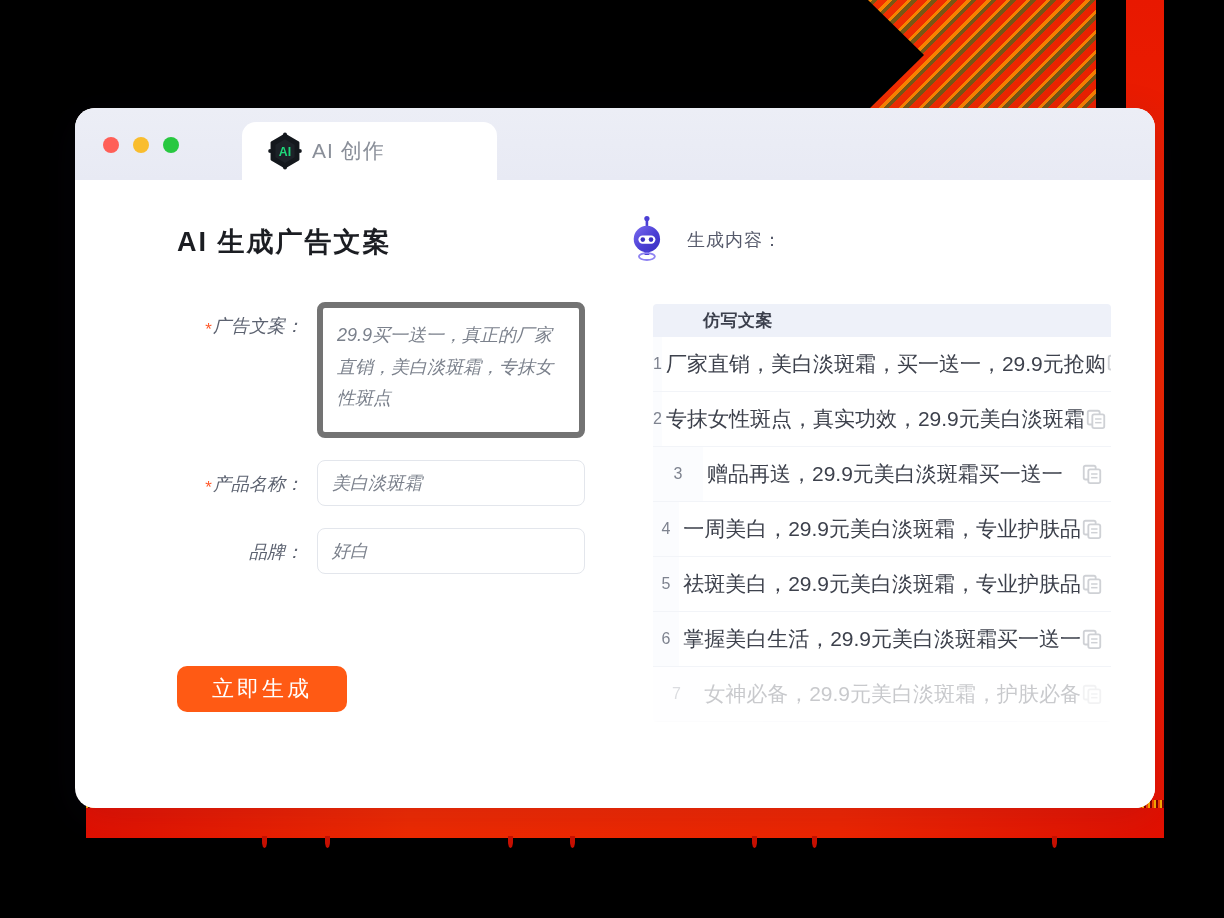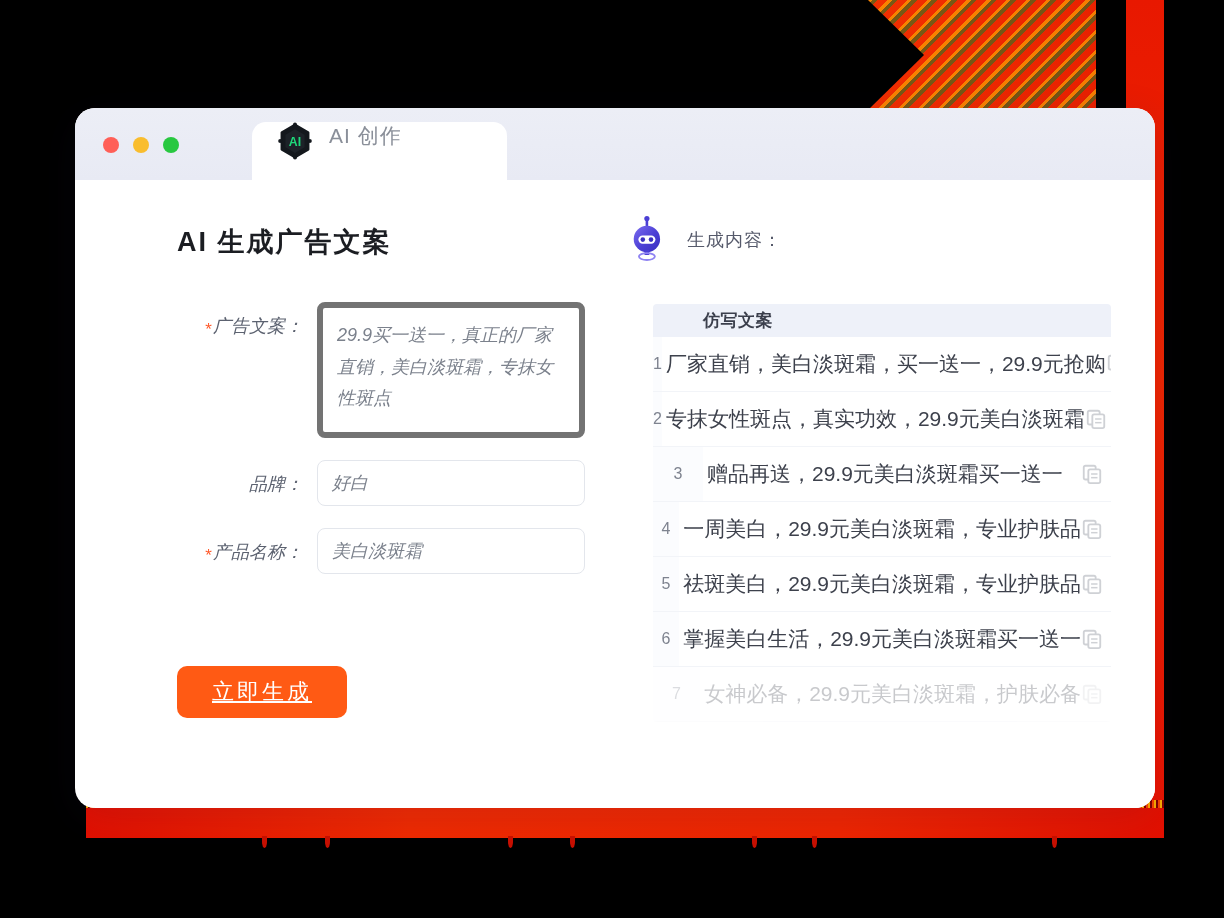--- a/index.html
+++ b/index.html
@@ -103,30 +103,30 @@
     display: flex;
     gap: 14px;
   }
   .dot { width: 16px; height: 16px; border-radius: 50%; }
   .dot.red    { background: #ff5f57; }
   .dot.yellow { background: #f9bd2e; }
   .dot.green  { background: #28c840; }
 
   .tab {
     position: absolute;
-    left: 177px;
+    left: 167px;
     top: 14px;
     width: 255px;
     height: 58px;
     background: #ffffff;
     border-radius: 14px 14px 0 0;
     display: flex;
-    align-items: flex-start;
+    align-items: center;
     padding-left: 24px;
-    gap: 15px;
+    gap: 8px;
   }
   .tab-label {
     font-size: 21px;
     color: #8a8f99;
     letter-spacing: 1px;
   }
 
   
   .ai-logo { width: 38px; height: 38px; display:block; }
 
@@ -203,30 +203,29 @@
     align-items: center;
     font-size: 18px;
     color: #7b818c;
   }
 
   .cta {
     position: absolute;
     left: 58px;
     top: 486px;
     width: 170px;
-    height: 52px;
+    height: 46px;
     border: none;
     border-radius: 10px;
     background: #ff5a14;
     color: #ffffff;
     font-size: 22px;
     letter-spacing: 3px;
     font-family: inherit;
     cursor: pointer;
-    text-decoration: underline;
   }
 
   
   .right-pane {
     flex: 1;
     padding: 36px 44px 0 0;
     position: relative;
   }
   .right-head {
     display: flex;
@@ -358,29 +357,29 @@
         <div class="form">
 
           <div class="field-row">
             <div class="field-label">
               <span class="req">*</span><span>广告文案：</span>
             </div>
             <div class="ta-box">29.9买一送一，真正的厂家直销，美白淡斑霜，专抹女性斑点</div>
           </div>
 
           <div class="field-row">
-            <div class="field-label no-req">品牌：</div>
-            <div class="in-box">好白</div>
-          </div>
-
-          <div class="field-row">
             <div class="field-label">
               <span class="req">*</span><span>产品名称：</span>
             </div>
             <div class="in-box">美白淡斑霜</div>
+          </div>
+
+          <div class="field-row">
+            <div class="field-label no-req">品牌：</div>
+            <div class="in-box">好白</div>
           </div>
 
         </div>
 
         <button class="cta">立即生成</button>
       </div>
 
       <div class="right-pane">
 
         <div class="right-head">

